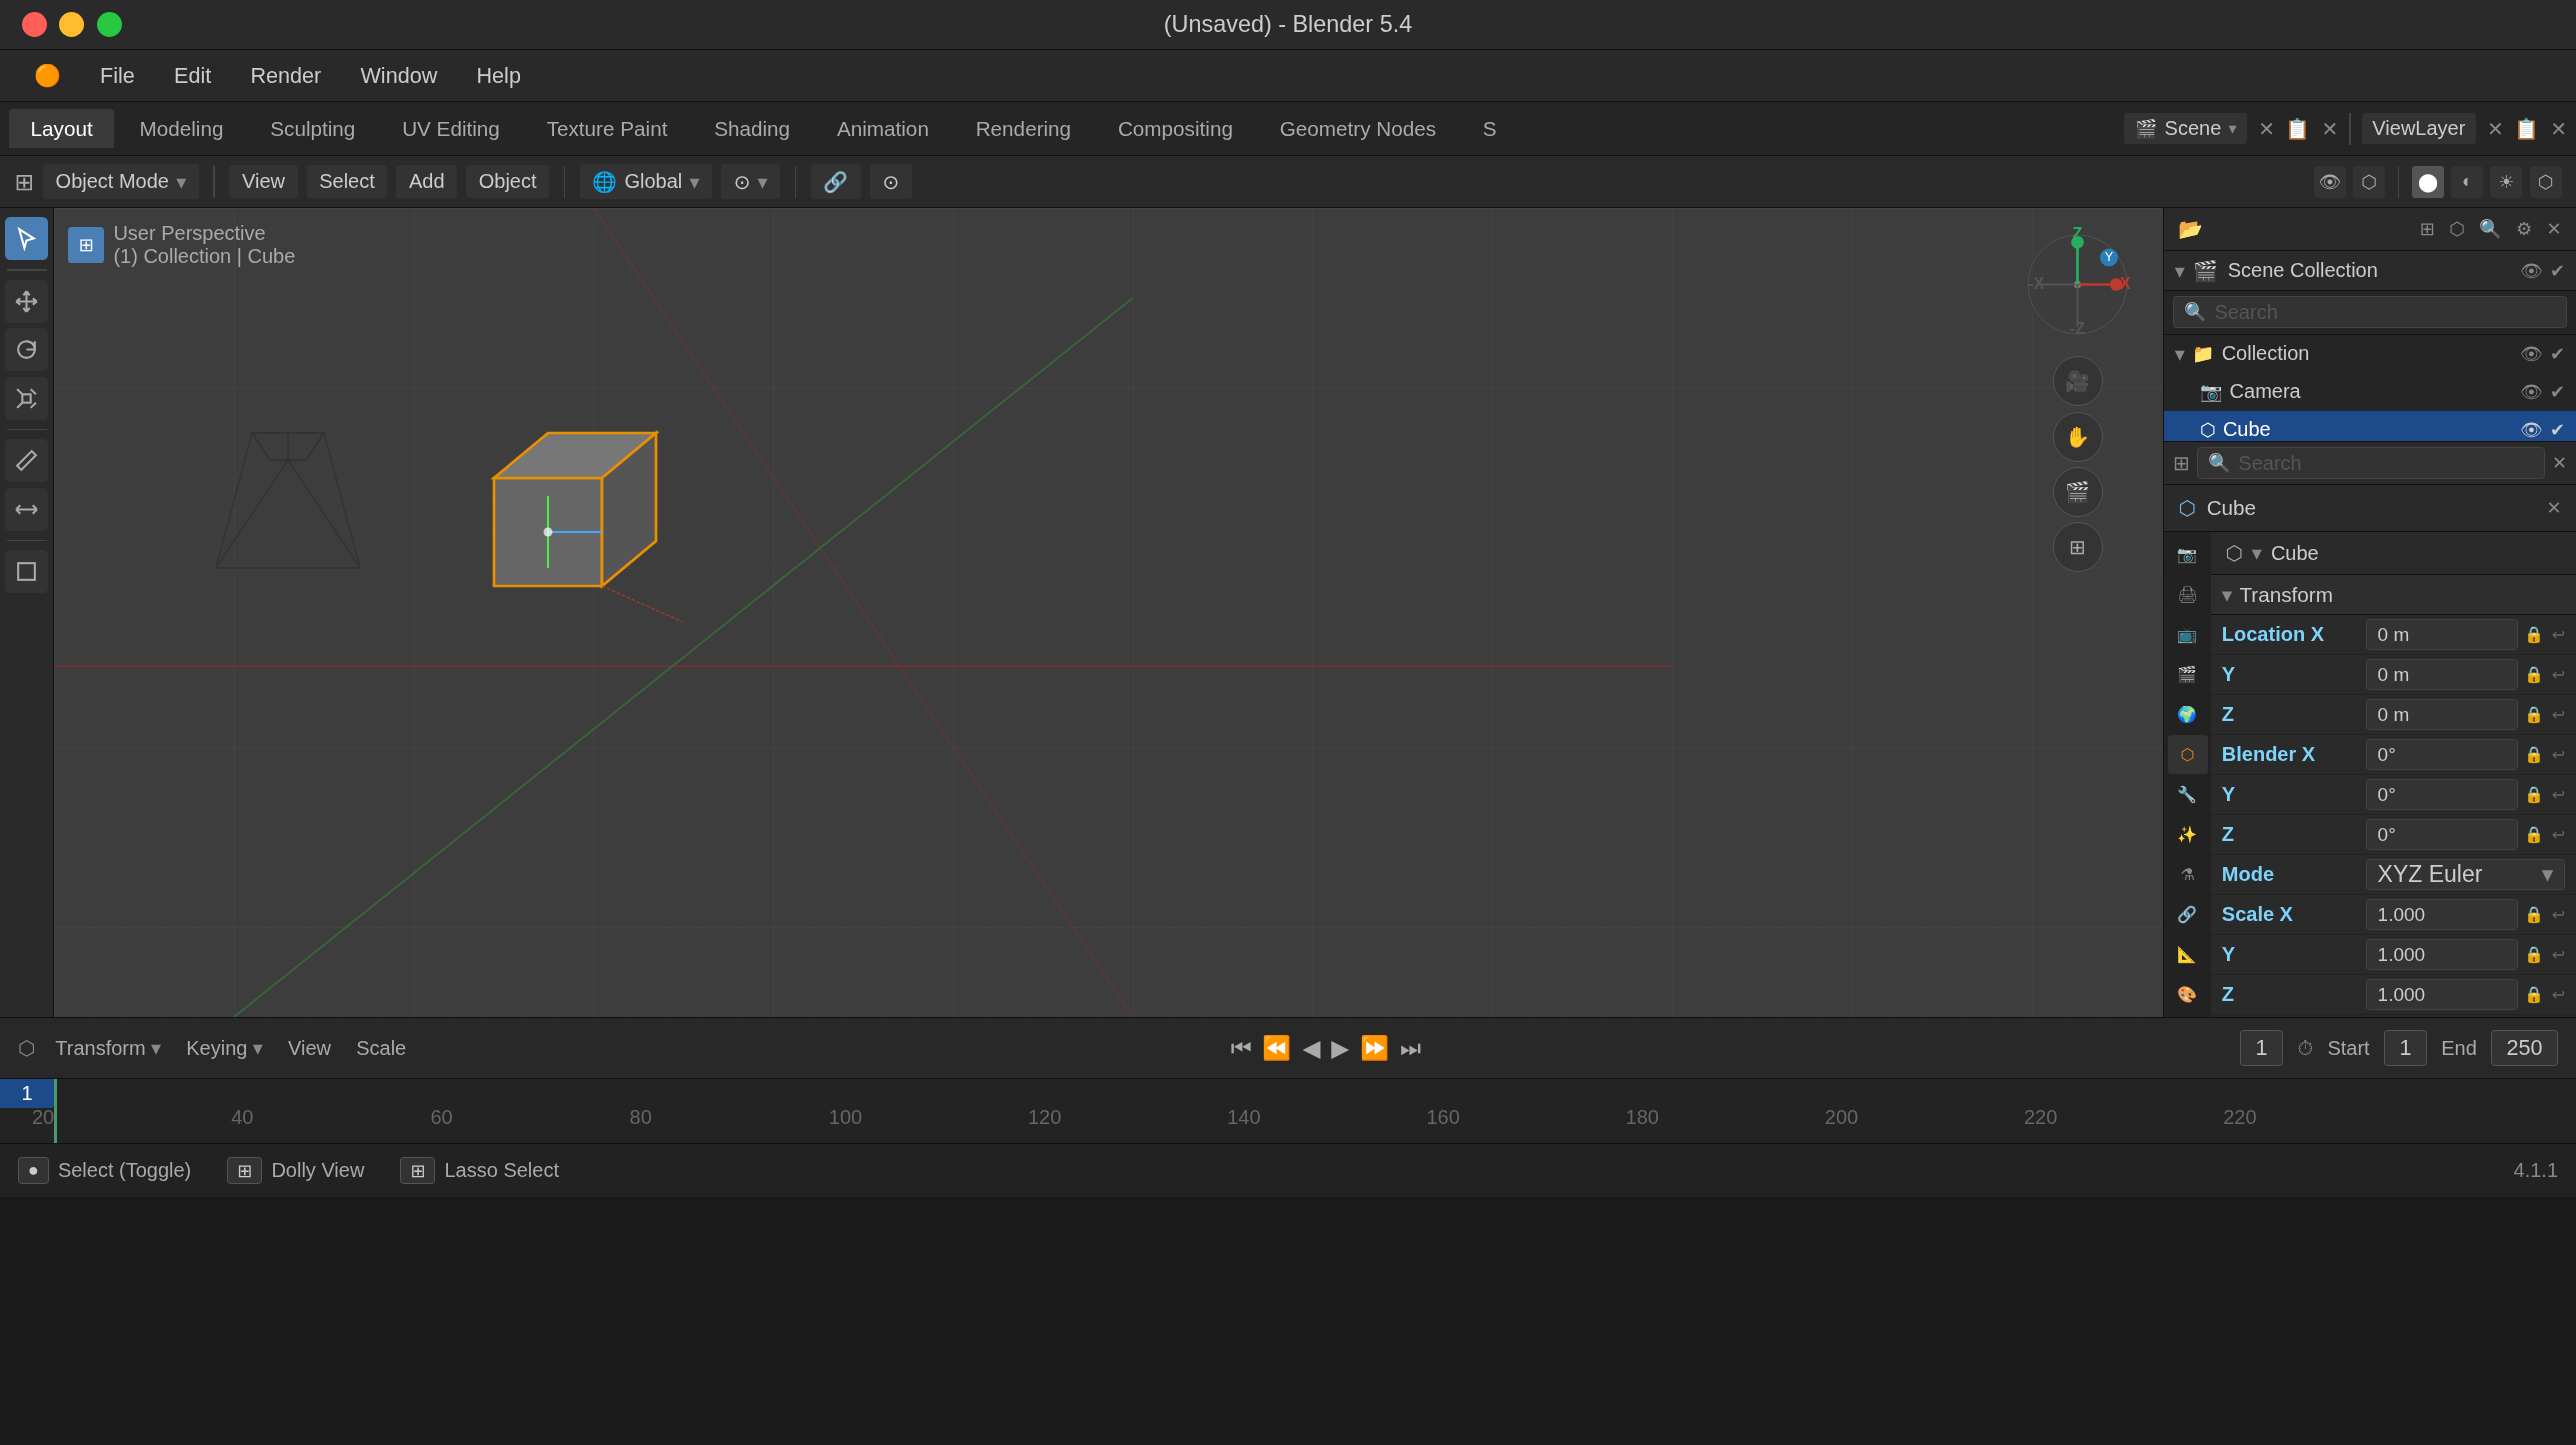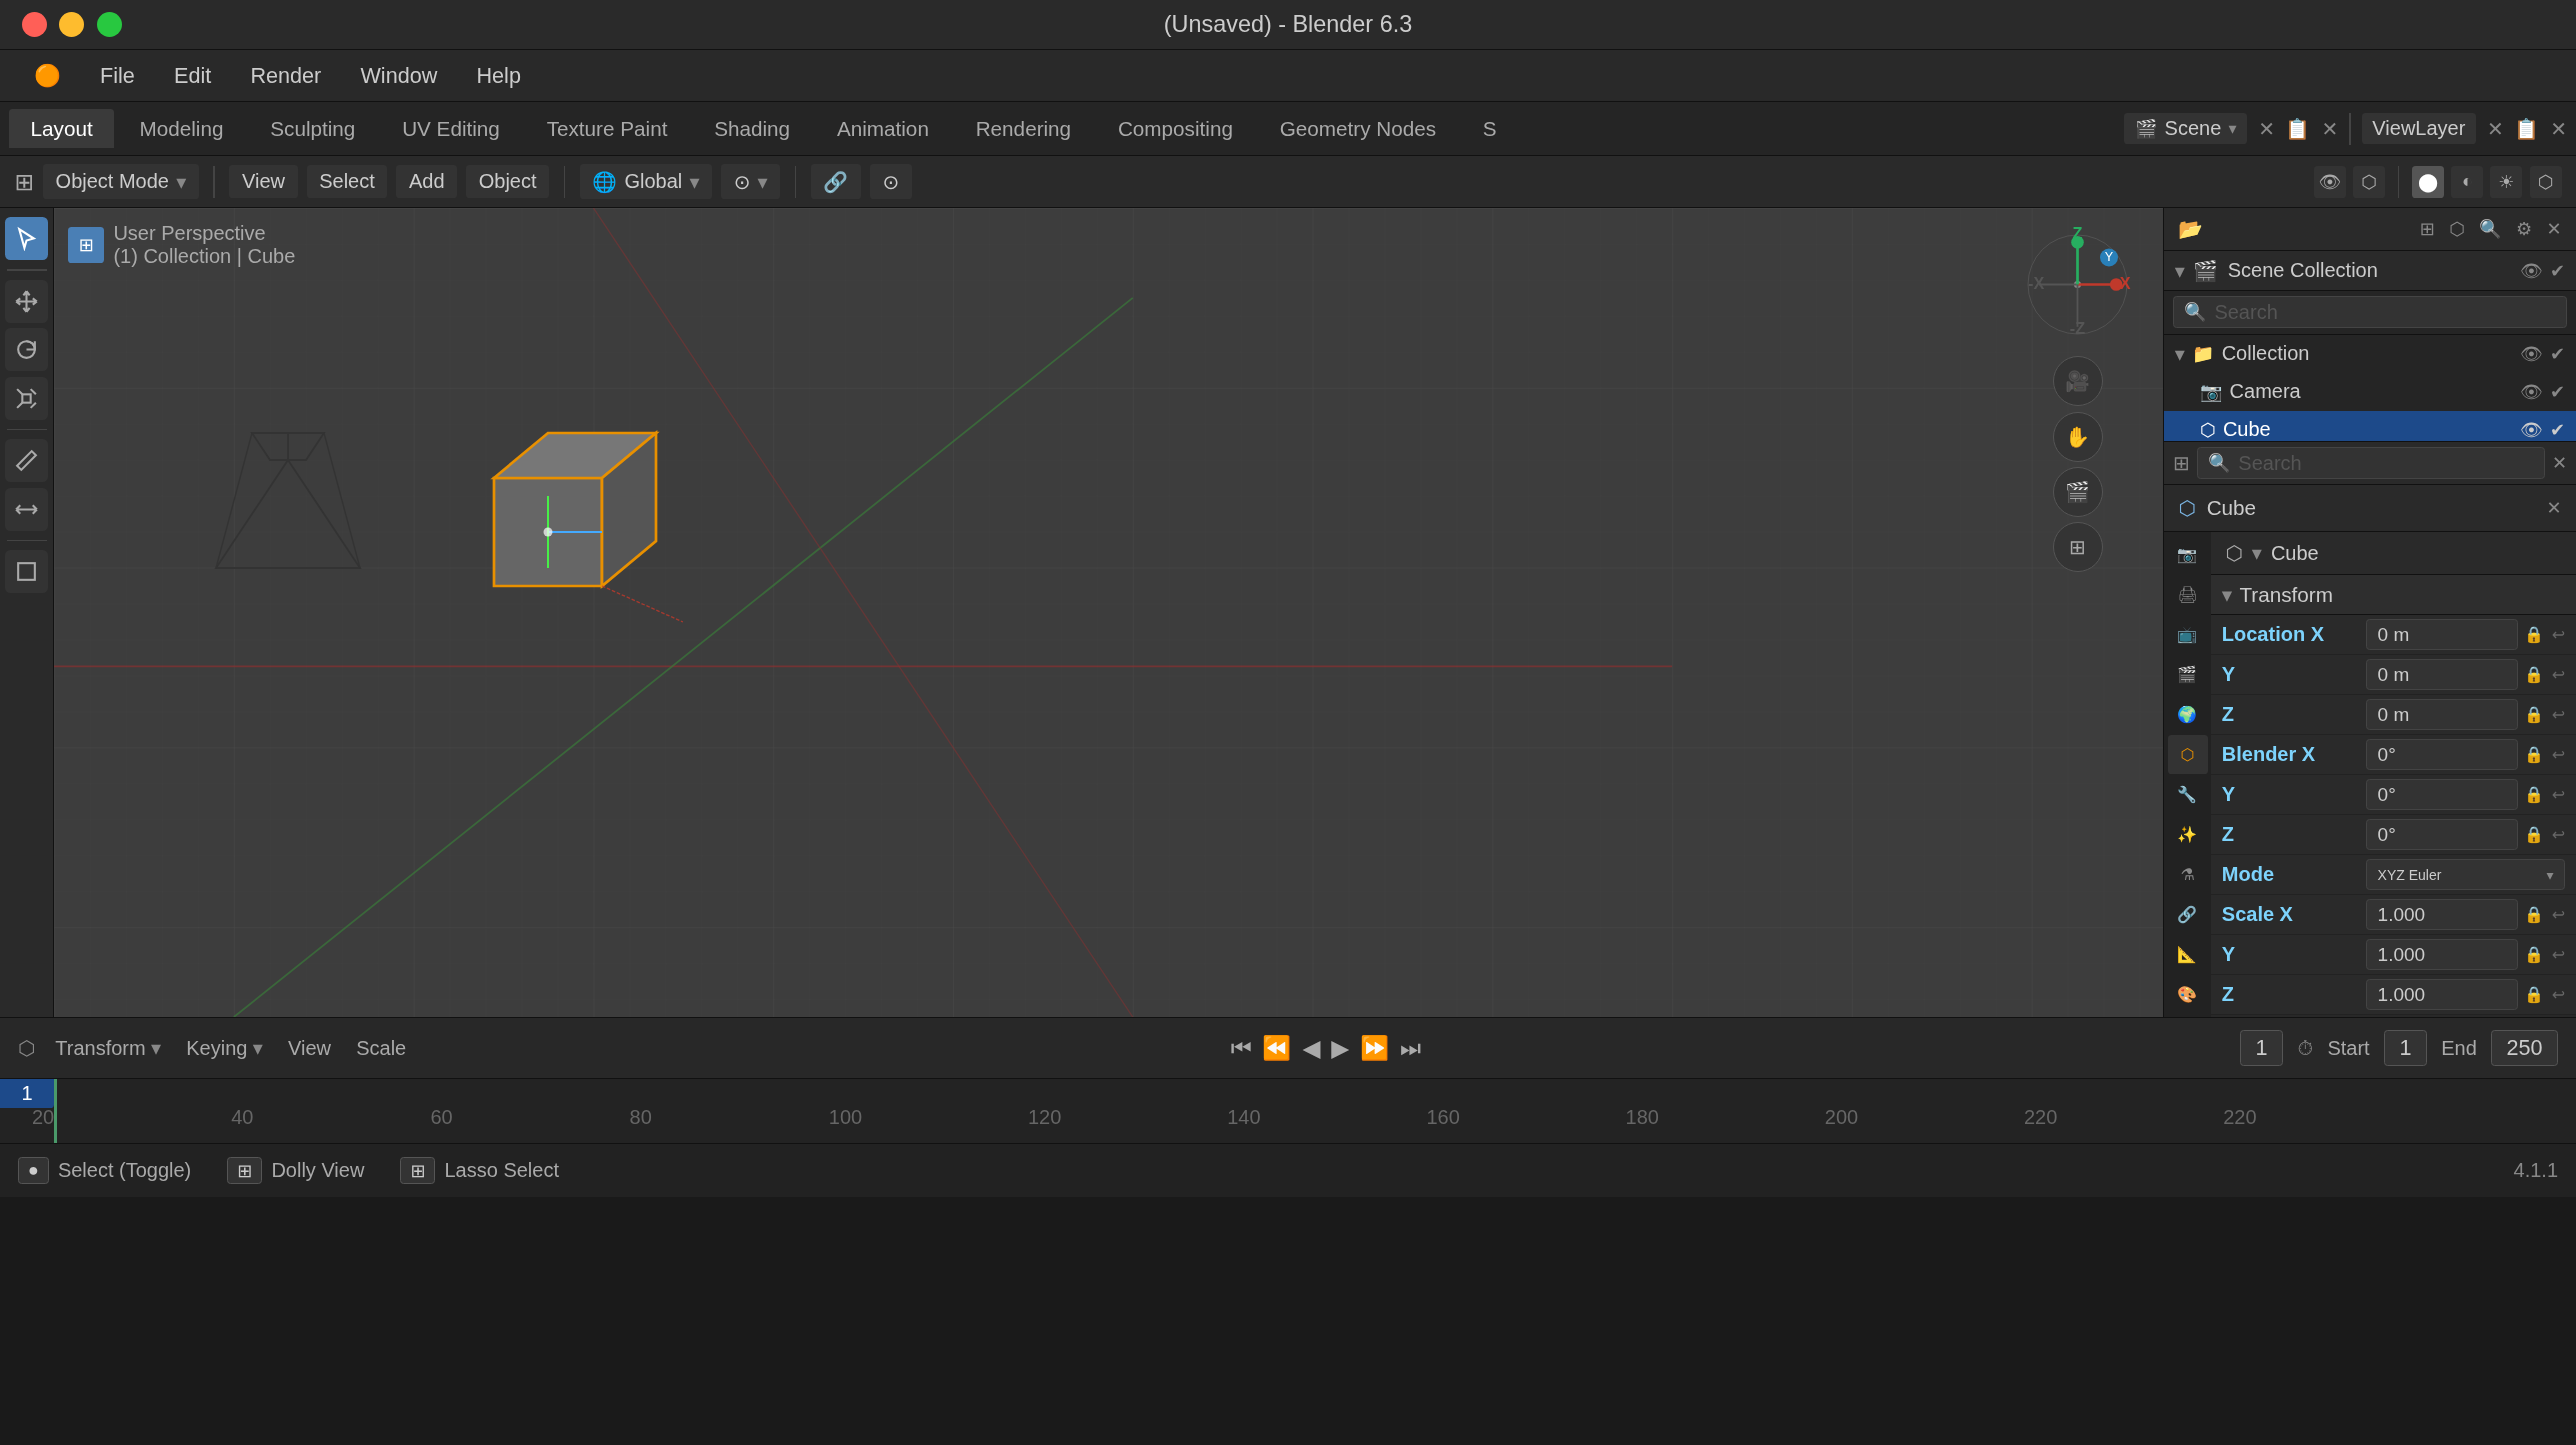--- a/index.html
+++ b/index.html
@@ -304,21 +304,21 @@
 
     .prop-dropdown {
       background: #333;
       border: 0.9px solid #444;
       border-radius: 3.6px;
       height: 31px;
       display: flex;
       align-items: center;
       padding: 0 10.8px;
       color: #ccc;
-      font-size: 14px;
+      font-size: 23px;
       justify-content: space-between;
     }
 
     .prop-section-collapsible {
       background: #282828;
       height: 40px;
       display: flex;
       align-items: center;
       padding: 0 10.8px;
       font-size: 20px;
@@ -505,21 +505,21 @@
   </style>
 </head>
 <body>
 
 <div id="titlebar">
   <div id="window-controls">
     <span class="window-btn btn-close"></span>
     <span class="window-btn btn-min"></span>
     <span class="window-btn btn-max"></span>
   </div>
-  <span id="titlebar-title">(Unsaved) - Blender 6.3</span>
+  <span id="titlebar-title">(Unsaved) - Blender 5.4</span>
 </div>
 
 <div id="menubar">
   <span class="menu-item">🟠</span>
   <span class="menu-item">File</span>
   <span class="menu-item">Edit</span>
   <span class="menu-item">Render</span>
   <span class="menu-item">Window</span>
   <span class="menu-item">Help</span>
 </div>

